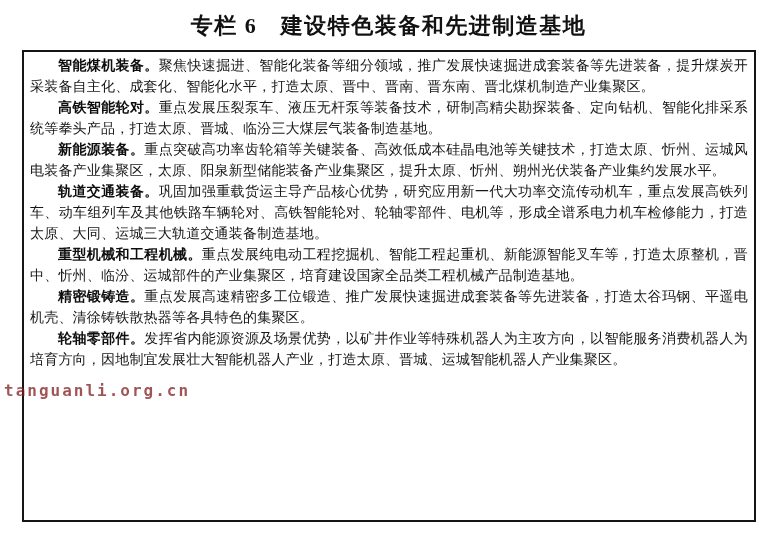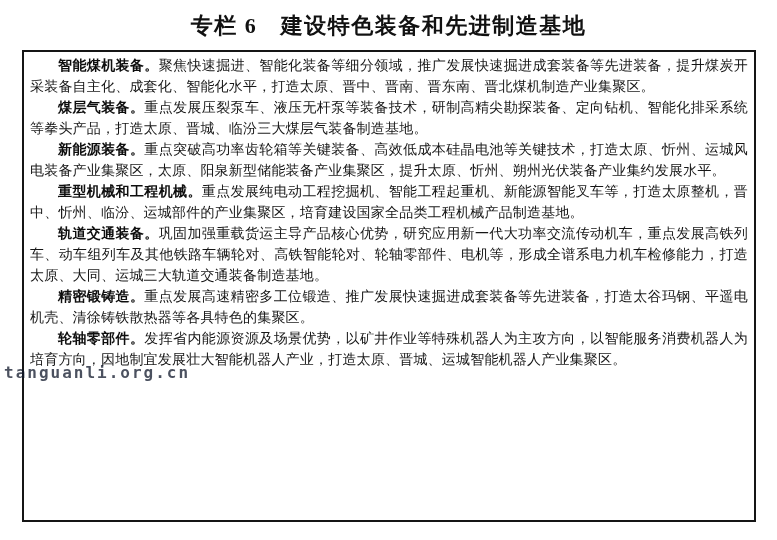--- a/index.html
+++ b/index.html
@@ -45,40 +45,40 @@
     text-indent: 2em;
     letter-spacing: 0.2px;
   }
   .para b {
     font-weight: bold;
     color: #0e0e0e;
   }
   .watermark {
     position: absolute;
     left: 4px;
-    bottom: 18px;
+    bottom: 0;
     font-family: "DejaVu Sans Mono", "Liberation Mono", monospace;
     font-size: 16px;
     font-weight: bold;
     letter-spacing: 2px;
-    color: #0f172a;
+    color: #7f1d1d;
     opacity: 0.75;
     user-select: none;
   }
 </style>
 </head>
 <body>
 
 <div class="page">
   <h1 class="doc-title">专栏 6　建设特色装备和先进制造基地</h1>
 
   <div class="column-box">
       <p class="para"><b>智能煤机装备。</b><span>聚焦快速掘进、智能化装备等细分领域，推广发展快速掘进成套装备等先进装备，提升煤炭开采装备自主化、成套化、智能化水平，打造太原、晋中、晋南、晋东南、晋北煤机制造产业集聚区。</span></p>
-      <p class="para"><b>煤层气装备。</b><span>重点发展压裂泵车、液压无杆泵等装备技术，研制高精尖勘探装备、定向钻机、智能化排采系统等拳头产品，打造太原、晋城、临汾三大煤层气装备制造基地。</span></p>
+      <p class="para"><b>高铁智能轮对。</b><span>重点发展压裂泵车、液压无杆泵等装备技术，研制高精尖勘探装备、定向钻机、智能化排采系统等拳头产品，打造太原、晋城、临汾三大煤层气装备制造基地。</span></p>
       <p class="para"><b>新能源装备。</b><span>重点突破高功率齿轮箱等关键装备、高效低成本硅晶电池等关键技术，打造太原、忻州、运城风电装备产业集聚区，太原、阳泉新型储能装备产业集聚区，提升太原、忻州、朔州光伏装备产业集约发展水平。</span></p>
+      <p class="para"><b>轨道交通装备。</b><span>巩固加强重载货运主导产品核心优势，研究应用新一代大功率交流传动机车，重点发展高铁列车、动车组列车及其他铁路车辆轮对、高铁智能轮对、轮轴零部件、电机等，形成全谱系电力机车检修能力，打造太原、大同、运城三大轨道交通装备制造基地。</span></p>
       <p class="para"><b>重型机械和工程机械。</b><span>重点发展纯电动工程挖掘机、智能工程起重机、新能源智能叉车等，打造太原整机，晋中、忻州、临汾、运城部件的产业集聚区，培育建设国家全品类工程机械产品制造基地。</span></p>
-      <p class="para"><b>轨道交通装备。</b><span>巩固加强重载货运主导产品核心优势，研究应用新一代大功率交流传动机车，重点发展高铁列车、动车组列车及其他铁路车辆轮对、高铁智能轮对、轮轴零部件、电机等，形成全谱系电力机车检修能力，打造太原、大同、运城三大轨道交通装备制造基地。</span></p>
       <p class="para"><b>精密锻铸造。</b><span>重点发展高速精密多工位锻造、推广发展快速掘进成套装备等先进装备，打造太谷玛钢、平遥电机壳、清徐铸铁散热器等各具特色的集聚区。</span></p>
       <p class="para"><b>轮轴零部件。</b><span>发挥省内能源资源及场景优势，以矿井作业等特殊机器人为主攻方向，以智能服务消费机器人为培育方向，因地制宜发展壮大智能机器人产业，打造太原、晋城、运城智能机器人产业集聚区。</span></p>
     </div>
 
   <div class="watermark">tanguanli.org.cn</div>
 </div>
 
 </body></html>

